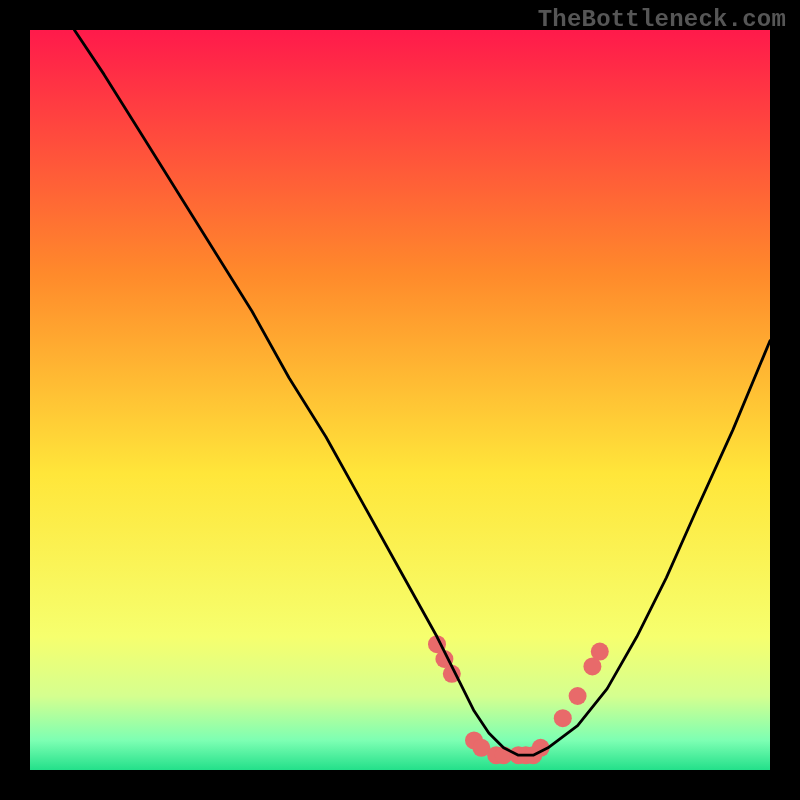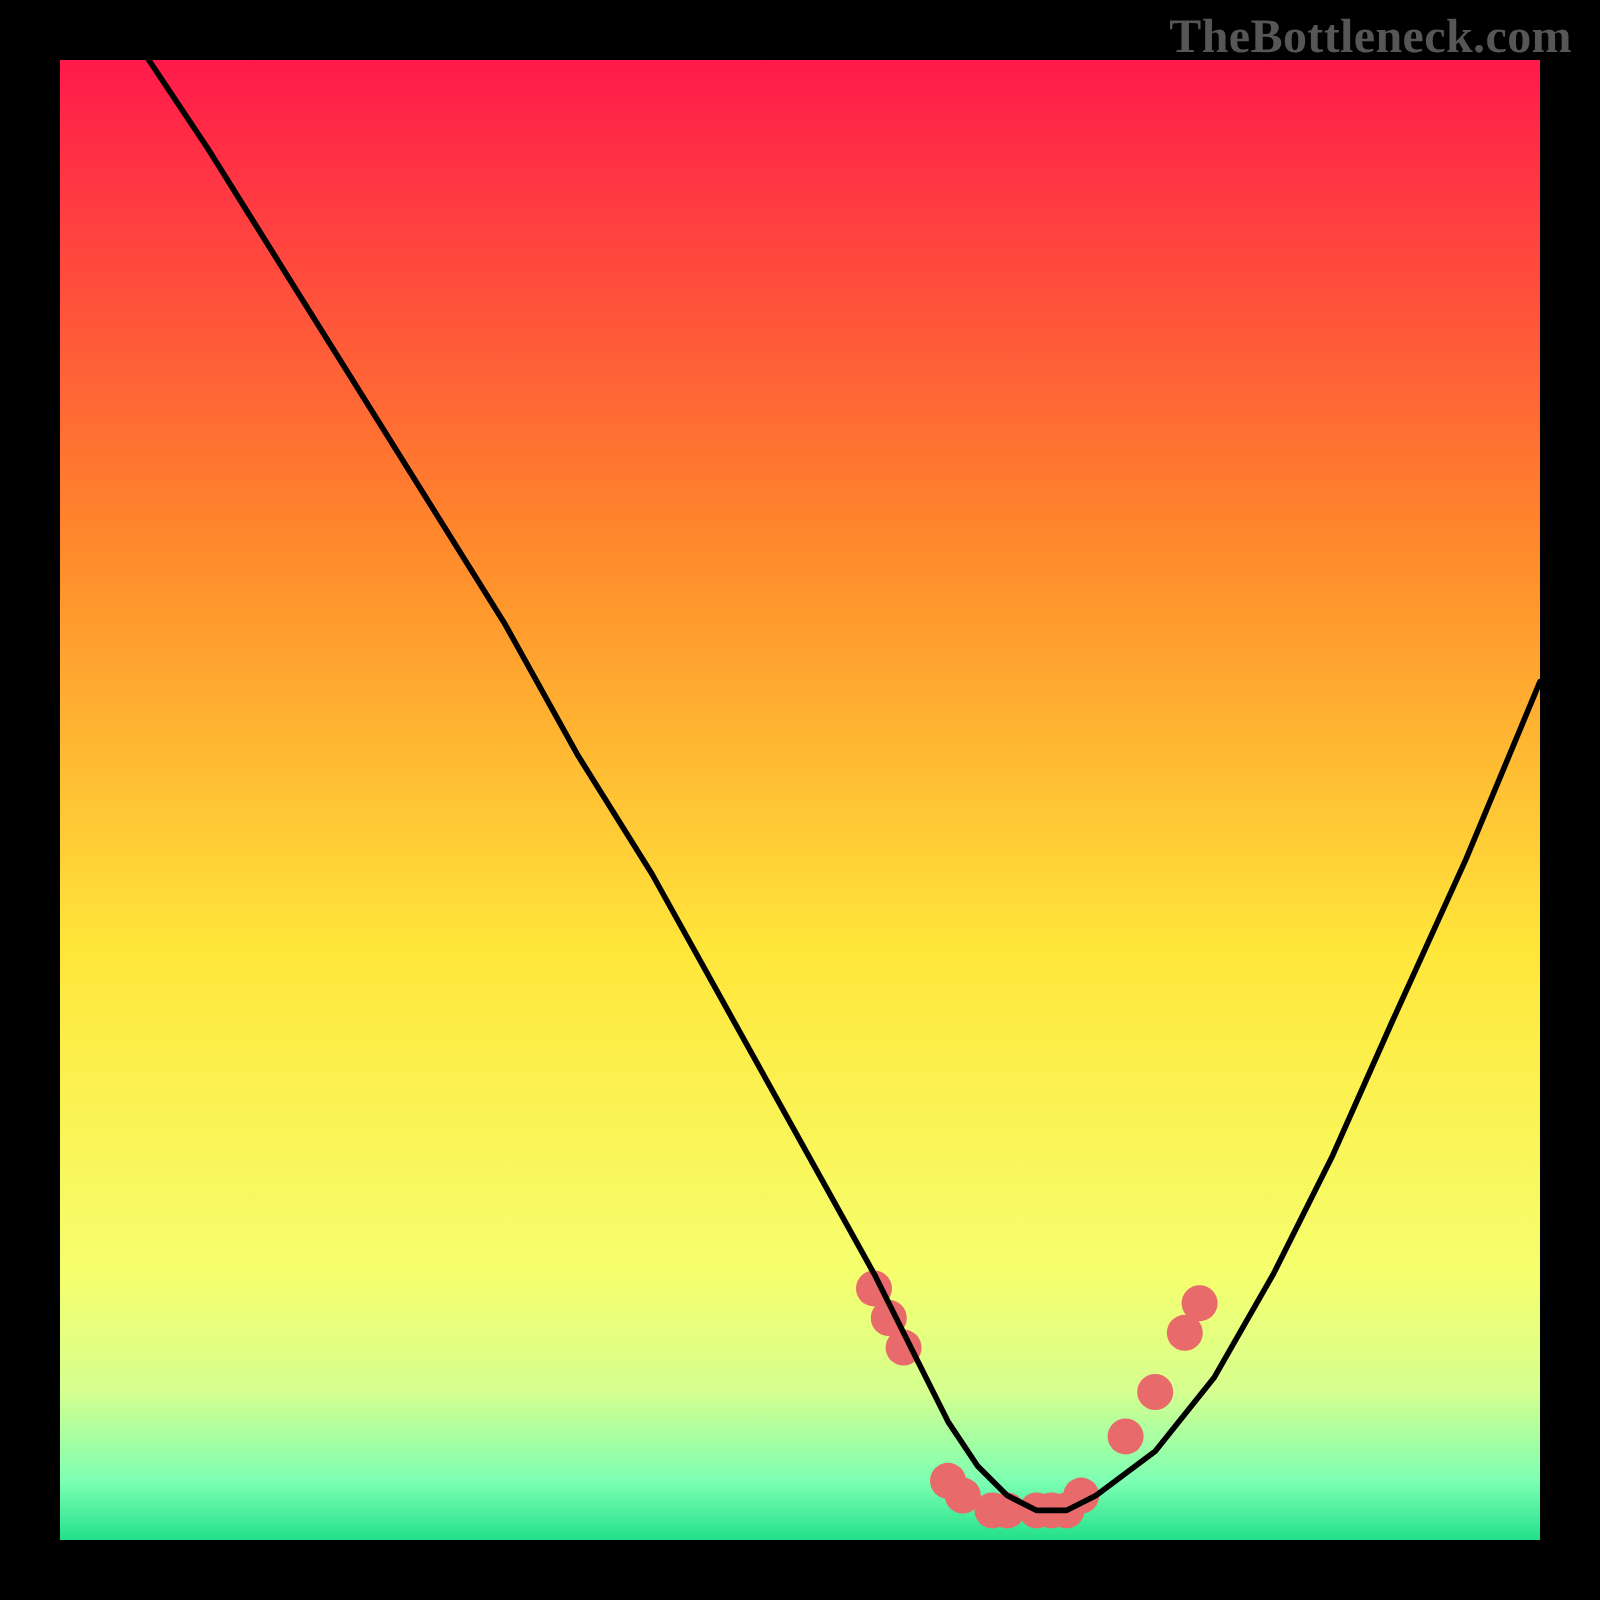--- a/index.html
+++ b/index.html
@@ -15,21 +15,21 @@
     left: 30px;
     top: 30px;
     width: 740px;
     height: 740px;
     background: #000;
   }
   .watermark {
     position: absolute;
     top: 6px;
     right: 14px;
-    font-family: Liberation Serif, serif;
+    font-family: Liberation Mono, monospace;
     font-size: 24px;
     font-weight: bold;
     color: #565656;
     letter-spacing: 0.2px;
   }
   svg { display: block; }
 </style>
 </head>
 <body>
 

